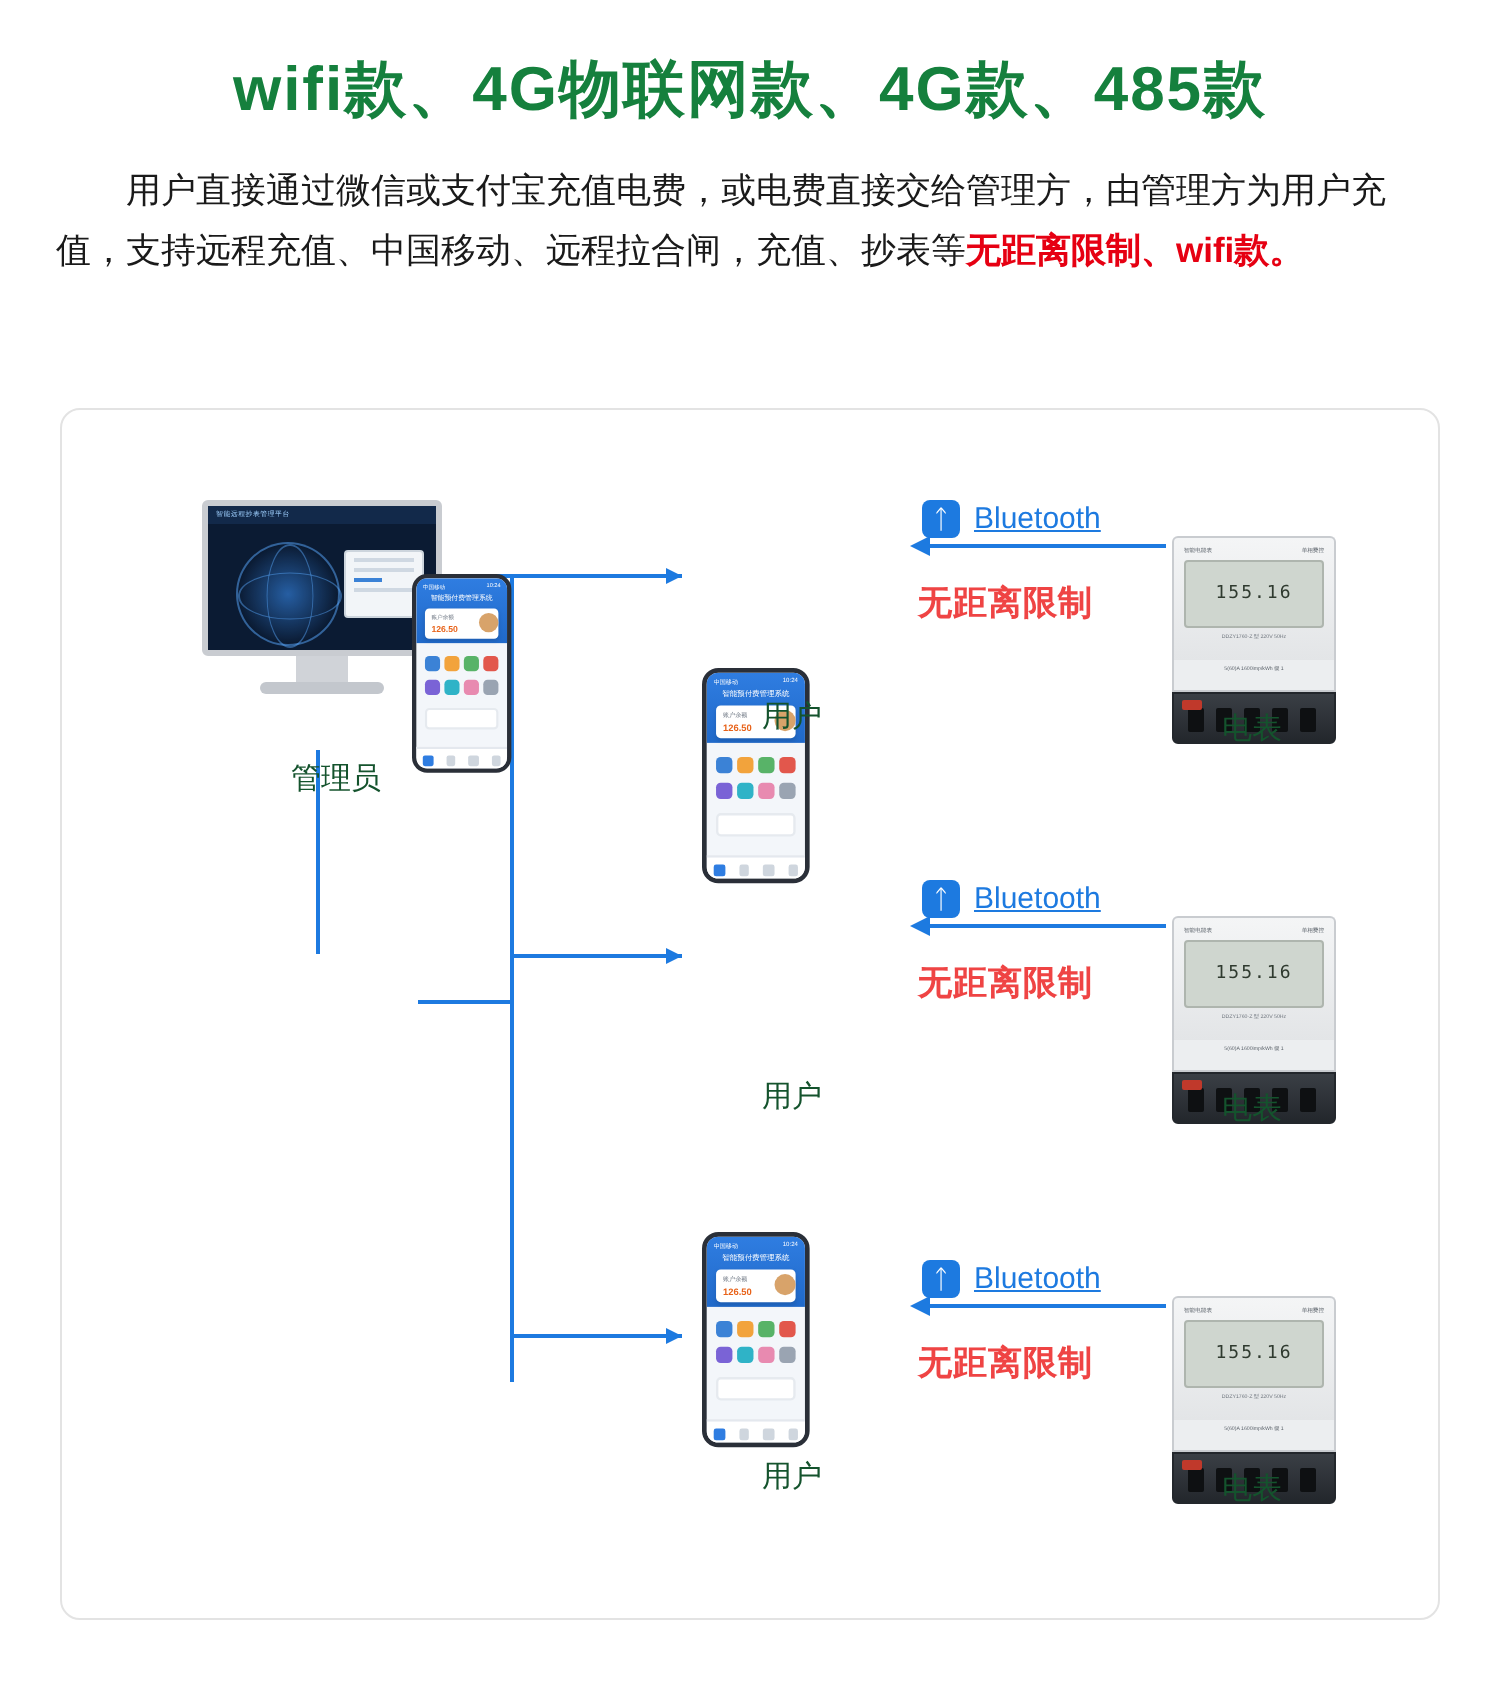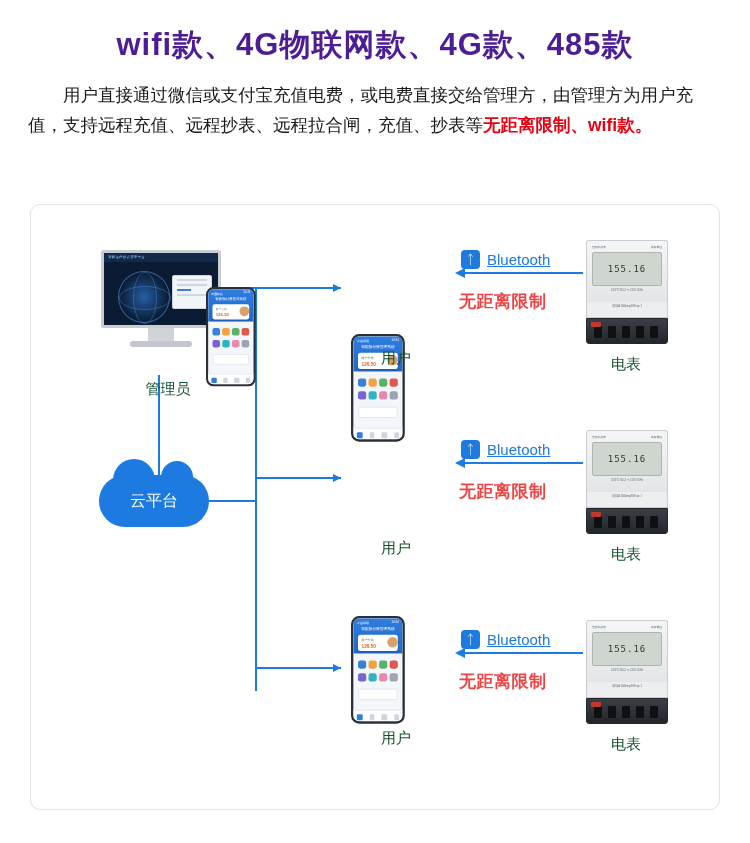--- a/index.html
+++ b/index.html
@@ -10,21 +10,21 @@
     color: #222;
     overflow: hidden;
   }
   .page { position: relative; width: 750px; height: 843px; }
 
   
   .title {
     text-align: center;
     font-size: 31px;
     font-weight: bold;
-    color: #4c1d95;
+    color: #15803d;
     letter-spacing: 1px;
     padding-top: 24px;
   }
   .desc {
     margin: 14px 28px 0 28px;
     font-size: 17.5px;
     line-height: 1.72;
     color: #1a1a1a;
     text-indent: 2em;
   }
@@ -110,21 +110,21 @@
   .ph-bottom { position:absolute; bottom:0; left:0; right:0; height:10px; background:#fff; border-top:1px solid #e4e8ee;
                display:flex; }
   .ph-bottom b { flex:1; margin:2.5px 3px; height:5px; background:#cfd6de; border-radius:1px; display:block; }
   .ph-bottom b.on { background:#2f7de1; }
 
   .phone-admin { left: 175px; top: 82px; transform: scale(1.08); transform-origin: top left; z-index: 3; }
   .phone-u1 { left: 320px; top: 37px; transform: scale(1.17); transform-origin: top left;}
   .phone-u2 { left: 320px; top: 227px; transform: scale(1.17); transform-origin: top left;}
 
   
-  .meter { width: 82px; }
+  .meter { width: 82px; margin-top: 28px; }
   .mt-top {
     height: 62px; background: linear-gradient(180deg,#f4f5f6 0%,#e3e5e7 100%);
     border: 1px solid #c9ccd0; border-bottom: none; border-radius: 3px 3px 0 0;
     padding: 4px 5px;
   }
   .mt-brand { font-size:2.8px; color:#5d646c; display:flex; justify-content:space-between; }
   .mt-lcd {
     margin-top: 3px; height: 34px; background:#cfd6cf; border:1px solid #aeb5ae; border-radius:2px;
     display:flex; align-items:center; justify-content:center;
     font-family:"DejaVu Sans Mono", monospace; font-size:9px; color:#2f3a2f; letter-spacing:1px;
@@ -189,21 +189,21 @@
 
   
   svg.wires { position:absolute; left:0; top:0; width:690px; height:606px; }
 </style>
 </head>
 <body>
 
 <div class="page">
 
   <h1 class="title">wifi款、4G物联网款、4G款、485款</h1>
-  <p class="desc"><span>用户直接通过微信或支付宝充值电费，或电费直接交给管理方，由管理方为用户充值，支持远程充值、远程抄表、远程拉合闸，充值、抄表等</span><span class="hl">无距离限制、wifi款。</span></p>
+  <p class="desc"><span>用户直接通过微信或支付宝充值电费，或电费直接交给管理方，由管理方为用户充值，支持远程充值、中国移动、远程拉合闸，充值、抄表等</span><span class="hl">无距离限制、wifi款。</span></p>
 
   <div class="card">
 
     <svg class="wires" viewBox="0 0 690 606">
 
       <path d="M128 170 L128 272" stroke="#1d7ae0" stroke-width="2" fill="none"></path>
 
       <path d="M178 296 L225 296" stroke="#1d7ae0" stroke-width="2" fill="none"></path>
       <path d="M225 83 L225 486" stroke="#1d7ae0" stroke-width="2" fill="none"></path>
 
@@ -267,23 +267,20 @@
       <div class="ph-row"></div>
       <div class="ph-bottom">
         <b class="on"></b>
         <b></b>
         <b></b>
         <b></b>
       </div>
     </div>
     <div class="abs lbl lbl-admin">管理员</div>
 
-    <div class="abs cloud">
-      <span>云平台</span>
-    </div>
 
     <div class="abs phone phone-u1">
       <div class="ph-head">
         <div class="ph-status">
           <span>中国移动</span>
           <span>10:24</span>
         </div>
         <div class="ph-title">智能预付费管理系统</div>
         <div class="ph-card">
           <span>账户余额</span>

